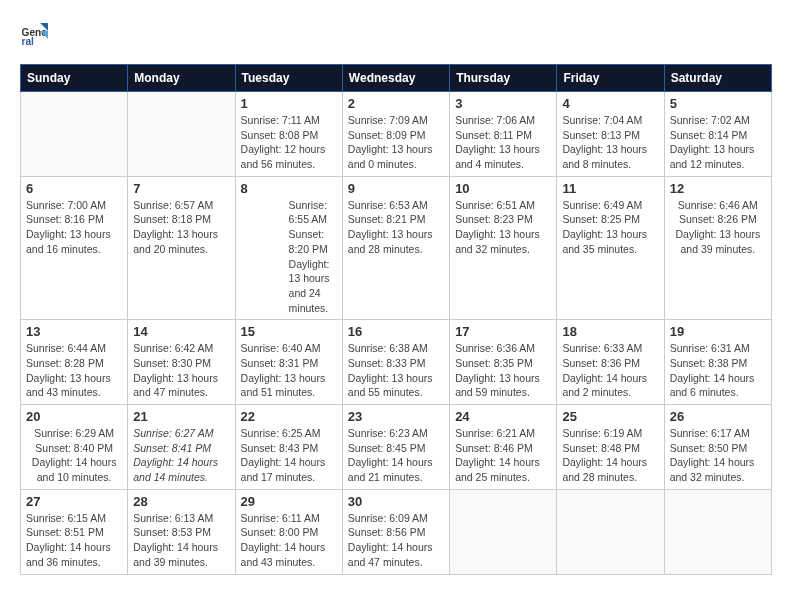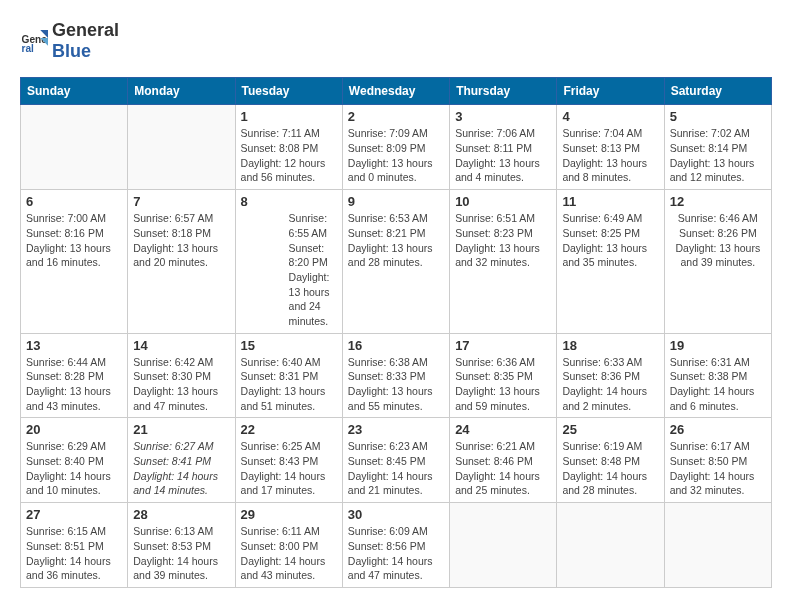--- a/index.html
+++ b/index.html
@@ -37,21 +37,21 @@
     .location-title {
       font-size: 16px;
       color: #555;
     }
     .calendar {
       width: 100%;
       border-collapse: collapse;
       font-size: 11px;
     }
     .calendar th {
-      background-color: #0369a1;
+      background-color: #0f172a;
       color: #fff;
       text-align: left;
       padding: 6px 6px;
       font-size: 12px;
       font-weight: bold;
       border: 1px solid #2a5fa5;
     }
     .calendar td {
       border: 1px solid #ccc;
       vertical-align: top;
@@ -79,24 +79,20 @@
 <body>
 
 <div class="header">
   <div class="logo">
     <svg class="logo-icon" viewBox="0 0 36 36">
       <text x="2" y="20" font-size="13" font-weight="bold" fill="#333" font-family="Arial">Gene</text>
       <text x="2" y="32" font-size="13" font-weight="bold" fill="#2a5fa5" font-family="Arial">ral</text>
       <polygon points="26,4 36,14 36,4" fill="#2a5fa5"></polygon>
       <polygon points="26,14 36,14 36,24" fill="#5ba3d0"></polygon>
     </svg>
-    <div>
-      <div style="font-size:18px;font-weight:bold;color:#333;line-height:1.15;">General</div>
-      <div style="font-size:18px;font-weight:bold;color:#2a5fa5;line-height:1.15;">Blue</div>
-    </div>
   </div>
   <div class="title-block">
     <div class="month-title"></div>
     <div class="location-title"></div>
   </div>
 </div>
 
 <table class="calendar">
   <thead>
     <tr>
@@ -247,21 +243,21 @@
           <div class="day-number">19</div>
           <div class="day-info" style="white-space: pre-line;">Sunrise: 6:31 AM
 Sunset: 8:38 PM
 Daylight: 14 hours
 and 6 minutes.</div>
         </td>
       </tr>
       <tr>
         <td>
           <div class="day-number">20</div>
-          <div class="day-info" style="white-space: pre-line;">Sunrise: 6:29 AM
+          <div class="day-info" style="white-space: pre-line; text-align: center;">Sunrise: 6:29 AM
 Sunset: 8:40 PM
 Daylight: 14 hours
 and 10 minutes.</div>
         </td>
         <td>
           <div class="day-number">21</div>
           <div class="day-info" style="white-space: pre-line; font-style: italic;">Sunrise: 6:27 AM
 Sunset: 8:41 PM
 Daylight: 14 hours
 and 14 minutes.</div>

